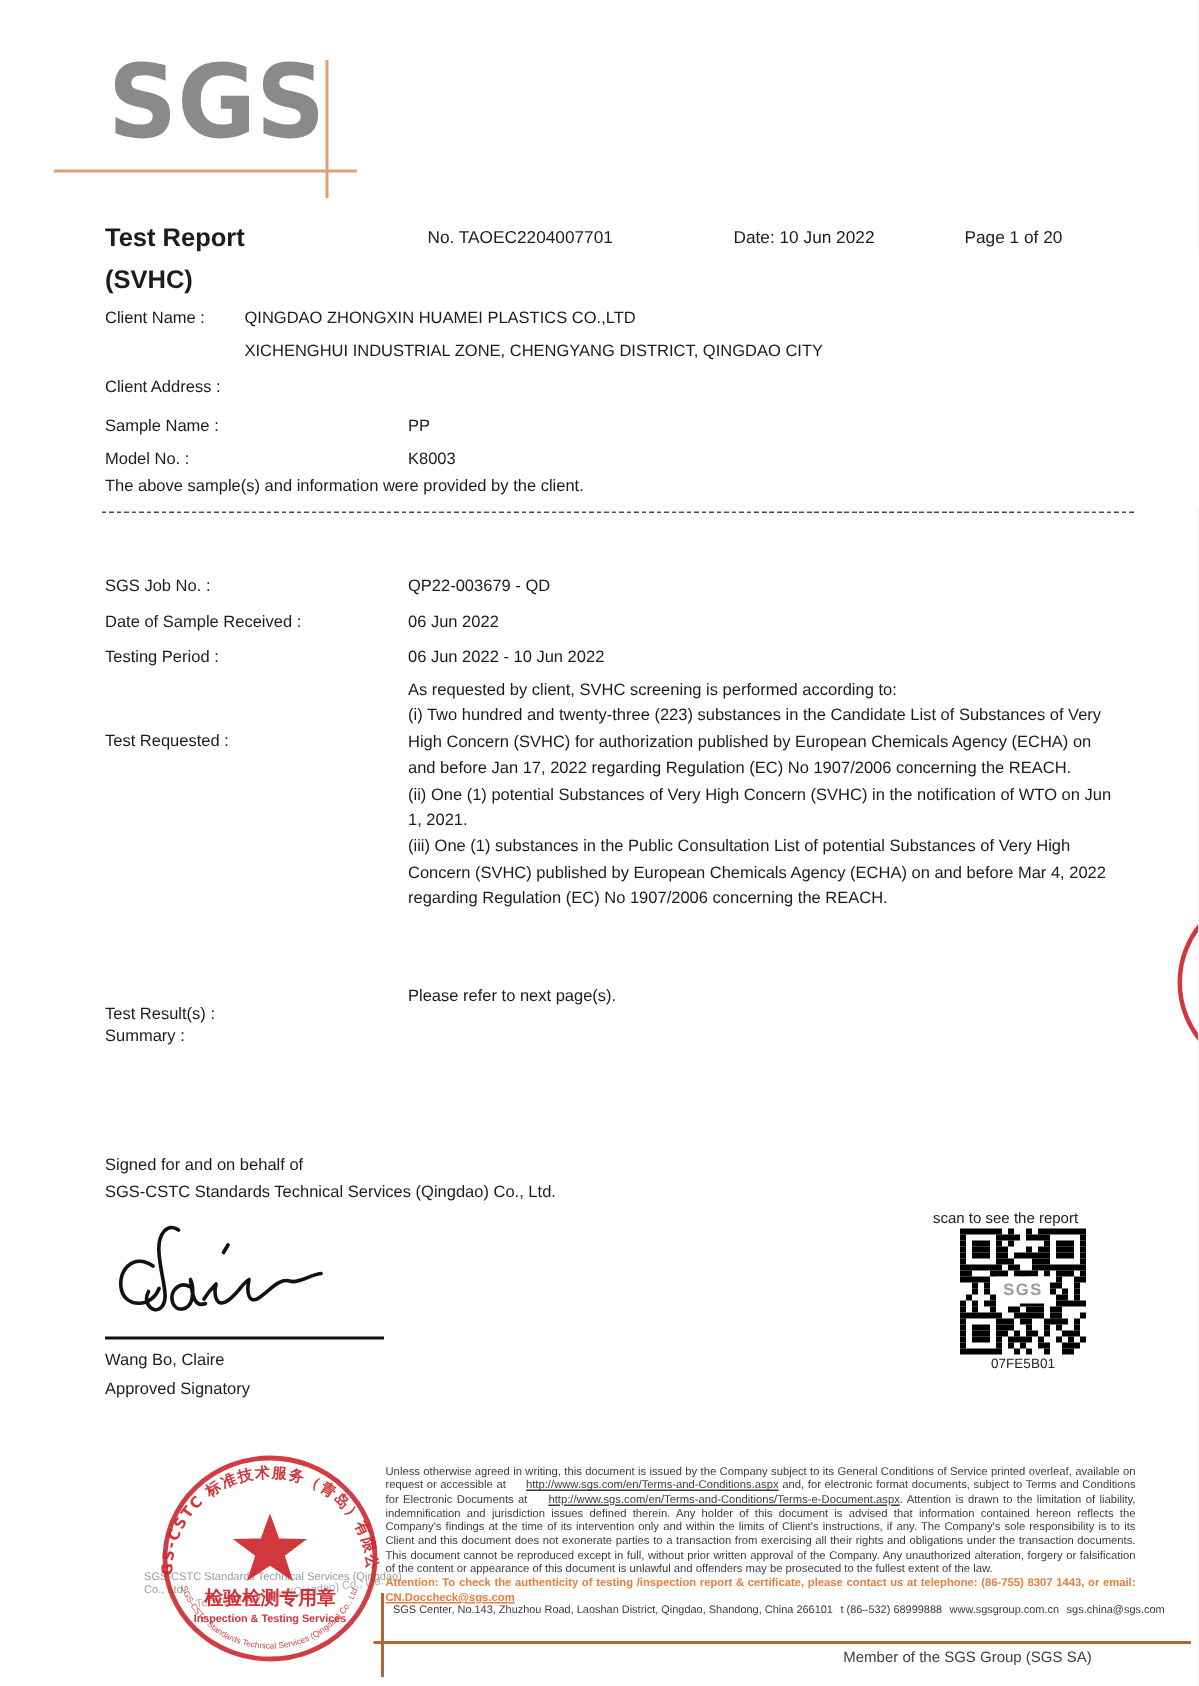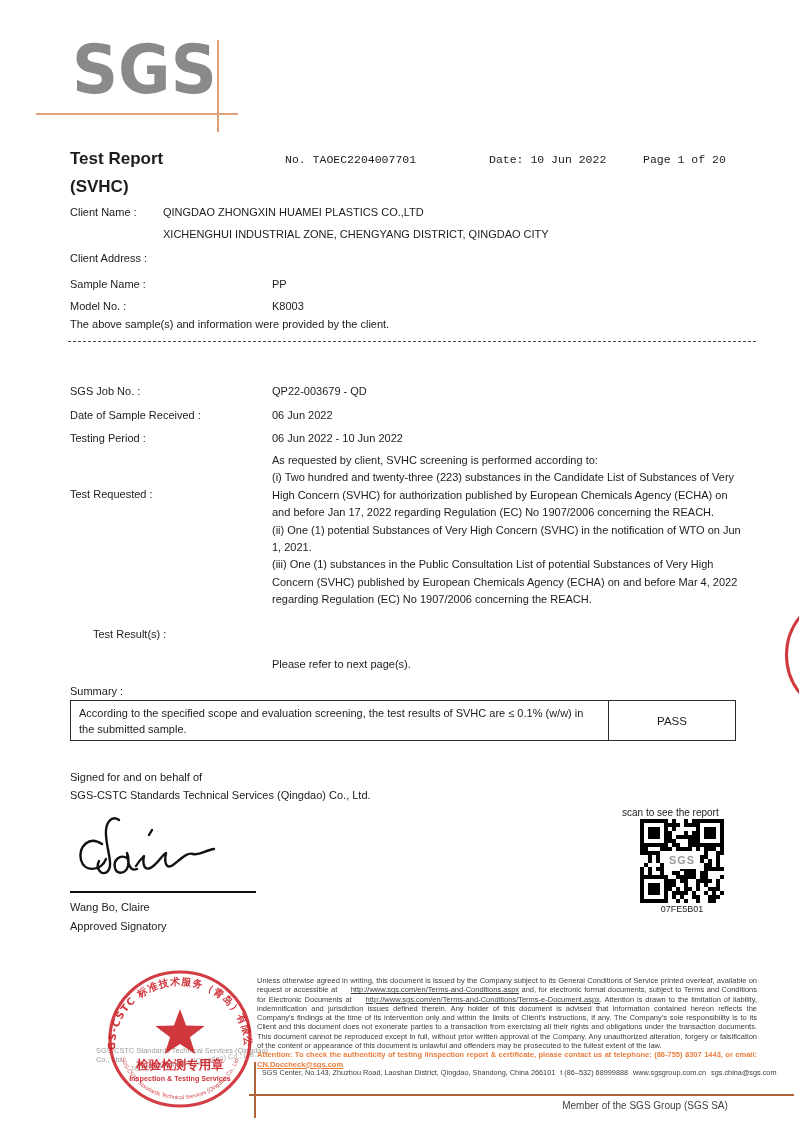--- a/index.html
+++ b/index.html
@@ -3,21 +3,21 @@
 <meta charset="utf-8">
 <style>
   html,body{margin:0;padding:0;background:#e9e9e9;}
   .page{
     position:relative; width:799px; height:1124px; margin:0 auto;
     background:#ffffff; overflow:hidden;
     font-family:"Liberation Sans", sans-serif; color:#1c1c1c;
   }
   .abs{position:absolute;}
   .t11{font-size:11px; line-height:15px;}
-  .t115{font-size:11.5px;font-family:Liberation Mono, monospace;}
+  .t115{font-size:11.5px;}
 
   
   .logo{left:72px; top:30px; font-size:64px; font-weight:bold; color:#8a8a8c;
         letter-spacing:0px; transform:scaleY(1.06); transform-origin:top left;
         font-family:"DejaVu Sans", sans-serif;}
   .crop-h{left:36px; top:113px; width:202px; height:2px; background:#dfa077;}
   .crop-v{left:217px; top:40px; width:2px; height:92px; background:#dfa077;}
 
   .title1{left:70px; top:149px; font-size:17px; font-weight:bold;}
   .title2{left:70px; top:177px; font-size:17px; font-weight:bold;}
@@ -108,28 +108,24 @@
   <div class="abs t11" style="left:272px; top:431px;">06 Jun 2022 - 10 Jun 2022</div>
 
   <div class="abs t11 lbl" style="left:70px; top:455px;margin-top:32px;">Test Requested :</div>
   <div class="abs req-par">
     <div>As requested by client, SVHC screening is performed according to:</div>
     <div>(i) Two hundred and twenty-three (223) substances in the Candidate List of Substances of Very High Concern (SVHC) for authorization published by European Chemicals Agency (ECHA) on and before Jan 17, 2022 regarding Regulation (EC) No 1907/2006 concerning the REACH.</div>
     <div>(ii) One (1) potential Substances of Very High Concern (SVHC) in the notification of WTO on Jun 1, 2021.</div>
     <div>(iii) One (1) substances in the Public Consultation List of potential Substances of Very High Concern (SVHC) published by European Chemicals Agency (ECHA) on and before Mar 4, 2022 regarding Regulation (EC) No 1907/2006 concerning the REACH.</div>
   </div>
 
-  <div class="abs t11 lbl" style="left:70px; top:627px;margin-left:23px;">Test Result(s) :</div>
+  <div class="abs t11 lbl" style="left:70px; top:669px;">Test Result(s) :</div>
   <div class="abs t11" style="left:272px; top:657px;">Please refer to next page(s).</div>
 
   <div class="abs t11 lbl" style="left:70px; top:684px;">Summary :</div>
-  <div class="abs sum-box">
-    <div class="sum-left">According to the specified scope and evaluation screening, the test results of SVHC are ≤ 0.1% (w/w) in the submitted sample.</div>
-    <div class="sum-right">PASS</div>
-  </div>
 
   <div class="abs t11" style="left:70px; top:770px;">Signed for and on behalf of</div>
   <div class="abs t11" style="left:70px; top:788px;">SGS-CSTC Standards Technical Services (Qingdao) Co., Ltd.</div>
 
   <svg class="abs" style="left:72px; top:808px;" width="190" height="82" viewBox="0 0 190 82">
     <g fill="none" stroke="#111" stroke-width="2.4" stroke-linecap="round" stroke-linejoin="round">
       <path d="M30,36 C17,27 6,39 9,52 C12,64 29,64 34,51"></path>
       <path d="M47,12 C40,7 33,14 34,27 C35,44 42,58 35,64 C30,68 23,61 27,53"></path>
       <path d="M55,50 C48,46 41,52 43,60 C45,67 54,66 56,58 C57,52 56,47 55,45 C56,56 58,64 65,61"></path>
       <path d="M77,27 L80,22"></path>

